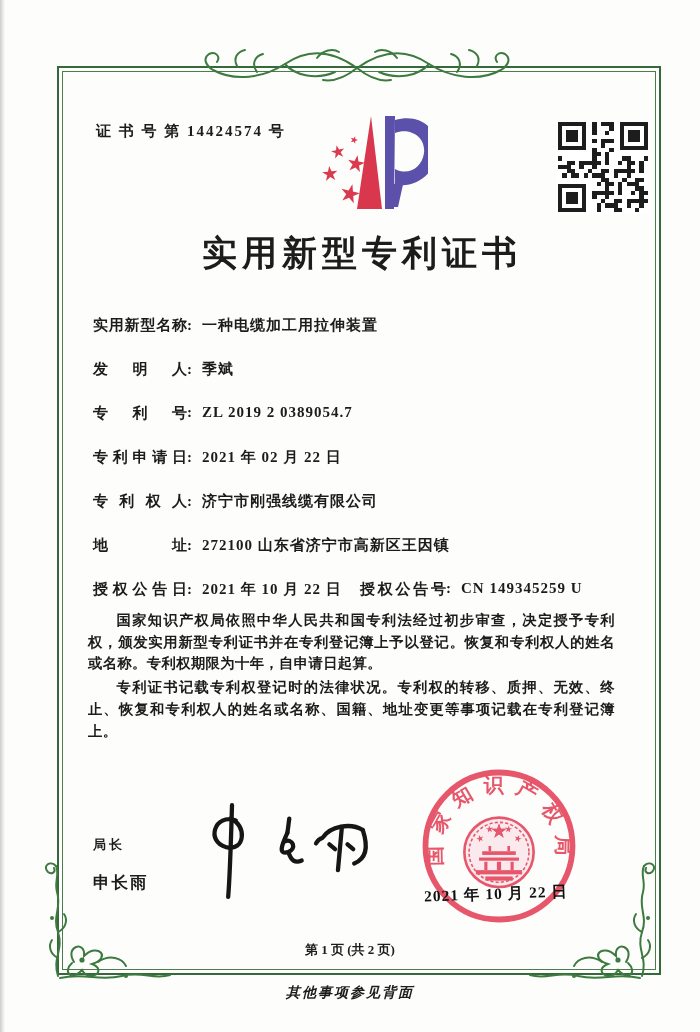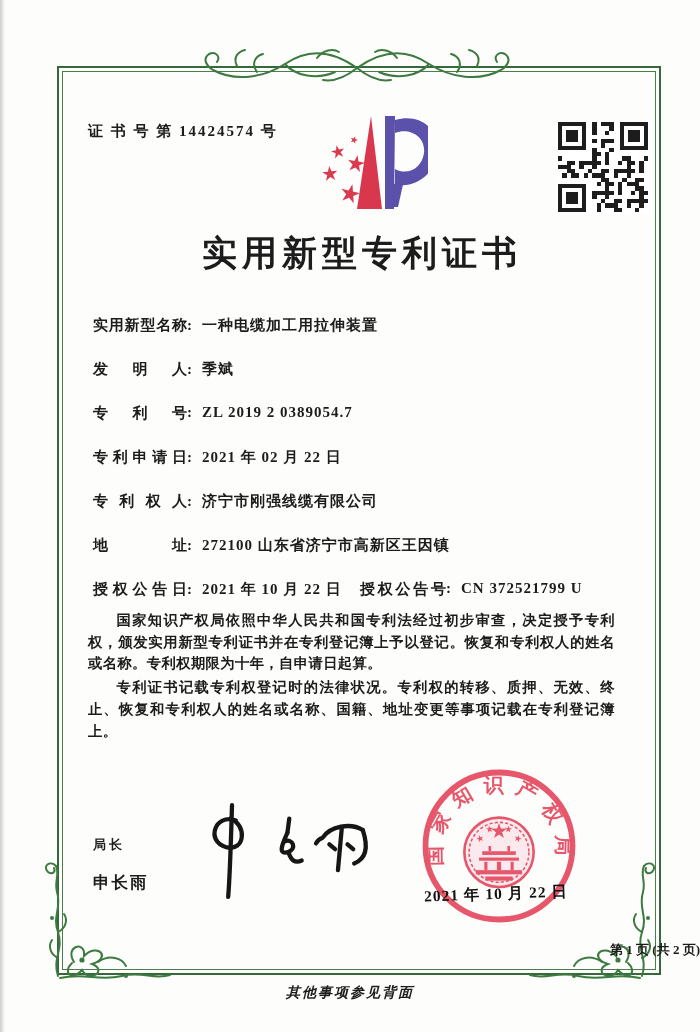--- a/index.html
+++ b/index.html
@@ -5,21 +5,21 @@
   html,body{margin:0;padding:0;background:#e9e9e6;}
   .page{position:relative;width:700px;height:1032px;background:#fdfdfb;overflow:hidden;
         font-family:"Liberation Serif","DejaVu Serif",serif;color:#1c1c1c;}
   .page::before{content:"";position:absolute;left:0;top:0;width:5px;height:100%;
         background:linear-gradient(to right,#b9b9b4,#fdfdfb);opacity:.7;}
   
   .frame-outer{position:absolute;left:57px;top:66px;width:600px;height:905px;
         border:2px solid #35683a;}
   .frame-inner{position:absolute;left:3px;top:3px;right:3px;bottom:3px;border:1px solid #4a7c4e;}
   
-  .cert-no{position:absolute;left:88px;top:122px;font-size:15px;font-weight:700;letter-spacing:2px;}
+  .cert-no{position:absolute;left:96px;top:122px;font-size:15px;font-weight:700;letter-spacing:2px;}
   .logo{position:absolute;left:298px;top:112px;}
   .qr{position:absolute;left:556px;top:120px;width:94px;height:94px;background:#fff;}
   .qr-cells{position:absolute;left:2px;top:2px;width:90px;height:90px;display:grid;
         grid-template-columns:repeat(21,1fr);grid-template-rows:repeat(21,1fr);}
   .qr-cells i{display:block;}
   .qr-cells i.b{background:#1d1d1d;}
   .finder{position:absolute;width:20px;height:20px;border:4px solid #1d1d1d;background:#fff;}
   .finder::after{content:"";position:absolute;left:4px;top:4px;width:12px;height:12px;background:#1d1d1d;}
   .f-tl{left:2px;top:2px;} .f-tr{right:2px;top:2px;} .f-bl{left:2px;bottom:2px;}
   .title{position:absolute;left:57px;top:230px;width:600px;text-align:center;
@@ -38,21 +38,21 @@
   .body-text p{margin:0 0 2px 0;text-indent:2em;}
   
   .sig-role{position:absolute;left:93px;top:836px;font-size:13px;font-weight:700;letter-spacing:3px;}
   .sig-name{position:absolute;left:93px;top:872px;font-size:16.5px;font-weight:700;letter-spacing:2px;}
   .sig-hand{position:absolute;left:190px;top:798px;}
   
   .seal{position:absolute;left:415px;top:762px;}
   .seal-date{position:absolute;left:424px;top:884px;font-size:15.5px;font-weight:700;
         letter-spacing:1px;color:#111;transform:rotate(-2deg);}
   
-  .page-info{position:absolute;left:0;top:941px;width:700px;text-align:right;
+  .page-info{position:absolute;left:0;top:941px;width:700px;text-align:center;
         font-size:13px;font-weight:700;}
   .back-note{position:absolute;left:0;top:984px;width:700px;text-align:center;
         font-size:14px;font-weight:700;letter-spacing:2px;font-style:italic;}
   
   .orn{position:absolute;pointer-events:none;}
   .orn-top{left:197px;top:36px;}
   .orn-bl{left:22px;top:858px;}
   .orn-br{left:528px;top:858px;transform:scaleX(-1);}
 </style>
 </head>
@@ -592,21 +592,21 @@
     </div>
     <div class="frow">
       <span class="flabel">专利权人</span><span class="fcolon">:</span><span class="fvalue">济宁市刚强线缆有限公司</span>
     </div>
     <div class="frow">
       <span class="flabel">地址</span><span class="fcolon">:</span><span class="fvalue">272100 山东省济宁市高新区王因镇</span>
     </div>
     <div class="frow">
       <span class="flabel">授权公告日</span><span class="fcolon">:</span><span class="fvalue">2021 年 10 月 22 日</span>
       <span class="grant-pair">
-        <span class="flabel" style="width:86px">授权公告号</span><span class="fcolon">:</span><span class="fvalue">CN 372521799 U</span>
+        <span class="flabel" style="width:86px">授权公告号</span><span class="fcolon">:</span><span class="fvalue">CN 149345259 U</span>
       </span>
     </div>
   </div>
 
   <div class="body-text">
     <p>国家知识产权局依照中华人民共和国专利法经过初步审查，决定授予专利权，颁发实用新型专利证书并在专利登记簿上予以登记。恢复和专利权人的姓名或名称。专利权期限为十年，自申请日起算。</p>
     <p>专利证书记载专利权登记时的法律状况。专利权的转移、质押、无效、终止、恢复和专利权人的姓名或名称、国籍、地址变更等事项记载在专利登记簿上。</p>
   </div>
 
   <div class="sig-role">局长</div>

